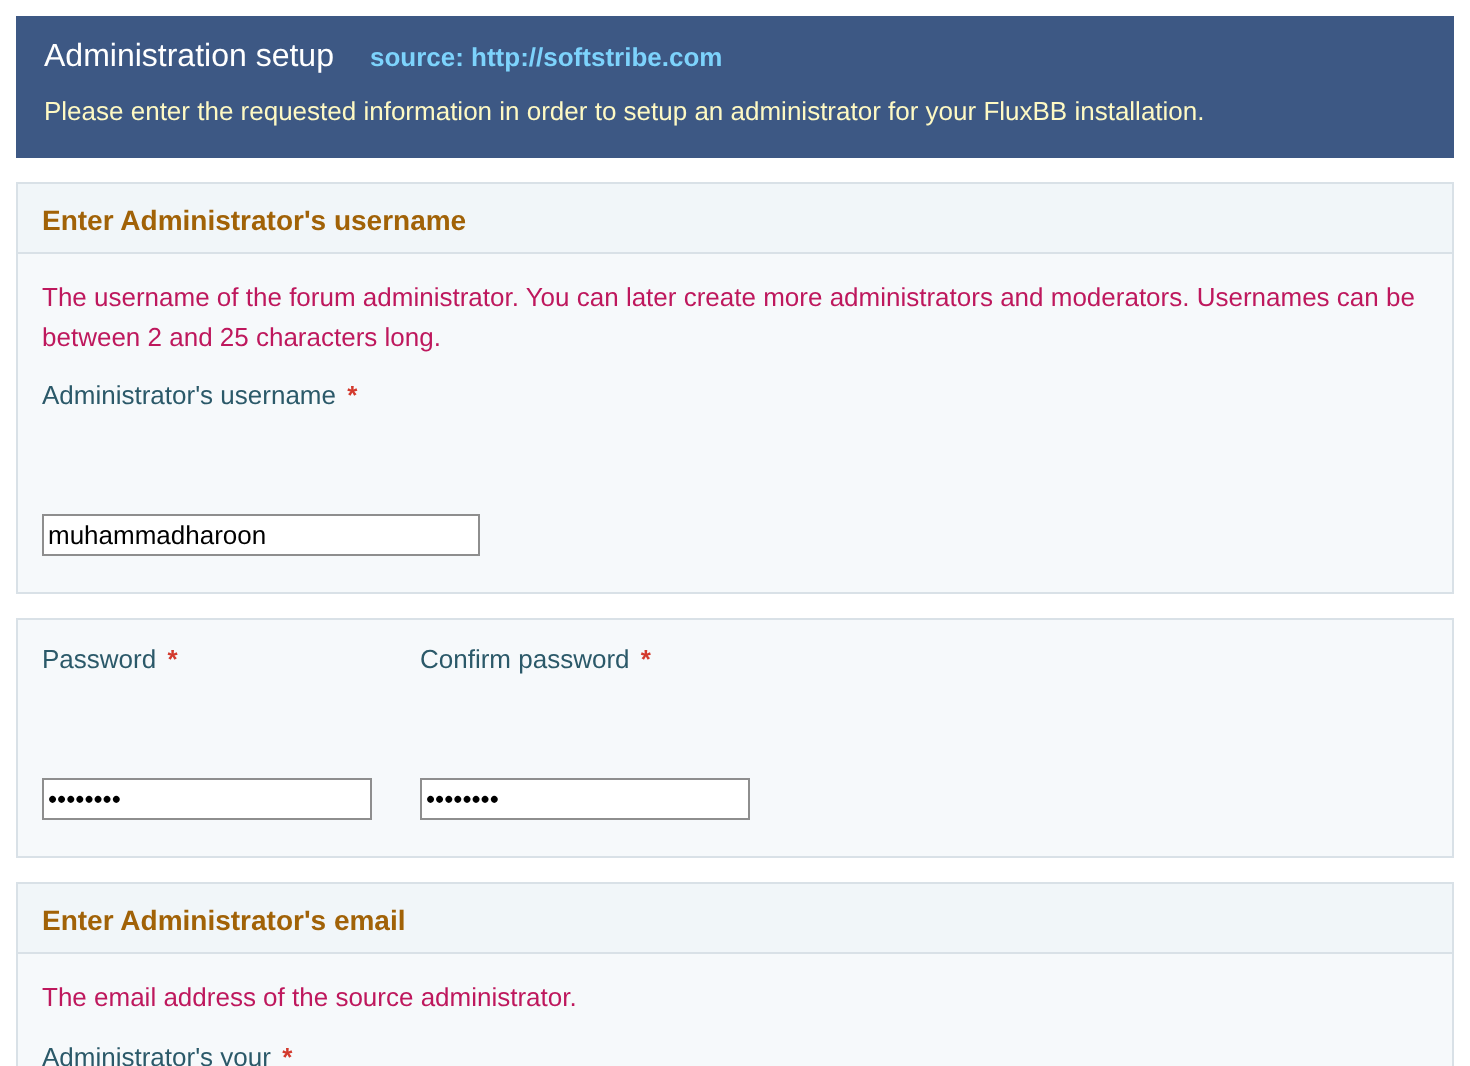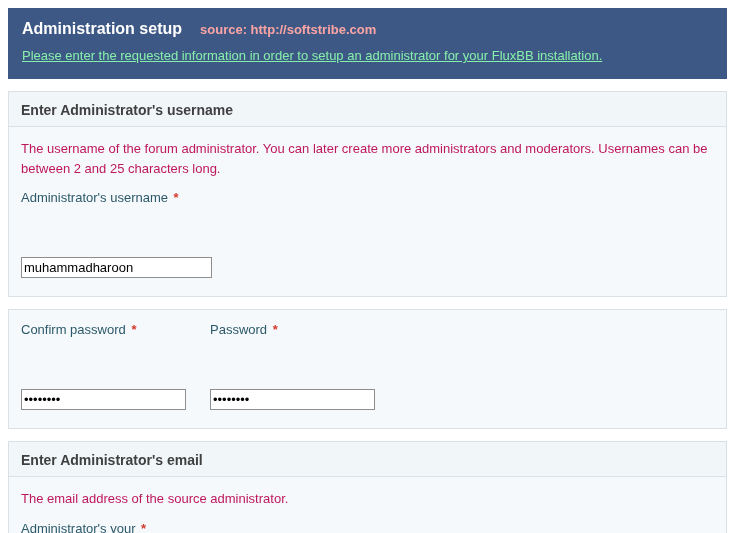--- a/index.html
+++ b/index.html
@@ -21,40 +21,39 @@
       margin-bottom: 2px;
     }
     .header-title-row {
       display: flex;
       align-items: baseline;
       gap: 18px;
       margin-bottom: 10px;
     }
     .header-title {
       font-size: 16px;
-      font-weight: bold;
+      font-weight: normal;
       color: #fff;
     }
     .header-source {
-      color: #fca5a5;
+      color: #7dd3fc;
       font-size: 13px;
       font-weight: bold;
     }
     .header-desc {
       font-size: 13px;
-      color: #86efac;
-      text-decoration: underline;
+      color: #fef9c3;
     }
     .section {
       background: #f6f9fb;
       border: 1px solid #d9e1e7;
       margin-top: 12px;
     }
     .section-heading {
-      color: #404040;
+      color: #a16207;
       font-size: 14px;
       font-weight: bold;
       padding: 10px 12px 8px 12px;
       background: #f1f6f9;
       border-bottom: 1px solid #d9e1e7;
     }
     .section-body {
       padding: 12px 12px 18px 12px;
     }
     .section-desc {
@@ -78,21 +77,21 @@
     input[type="password"],
     input[type="email"] {
       font-family: Arial, Helvetica, sans-serif;
       font-size: 13px;
       padding: 2px 2px;
       border: 1px solid #8e8e8e;
       height: 21px;
       background: #fff;
     }
     .input-username {
-      width: 191px;
+      width: 219px;
     }
     .input-password {
       width: 165px;
     }
     .input-email {
       width: 436px;
     }
     .password-row {
       display: flex;
       gap: 24px;
@@ -126,28 +125,28 @@
       <input type="text" class="input-username" value="muhammadharoon" style="">
     </div>
   </div>
 </div>
 
 <div class="section">
   <div class="section-body">
     <div class="password-row">
       <div class="field-group">
         <label class="field-label">
-          <span>Confirm password</span>
+          <span>Password</span>
           <span class="required">*</span>
         </label>
         <input type="password" class="input-password" value="••••••••" style="">
       </div>
       <div class="field-group">
         <label class="field-label">
-          <span>Password</span>
+          <span>Confirm password</span>
           <span class="required">*</span>
         </label>
         <input type="password" class="input-password" value="••••••••" style="">
       </div>
     </div>
   </div>
 </div>
 
 <div class="section">
   <div class="section-heading">Enter Administrator's email</div>

